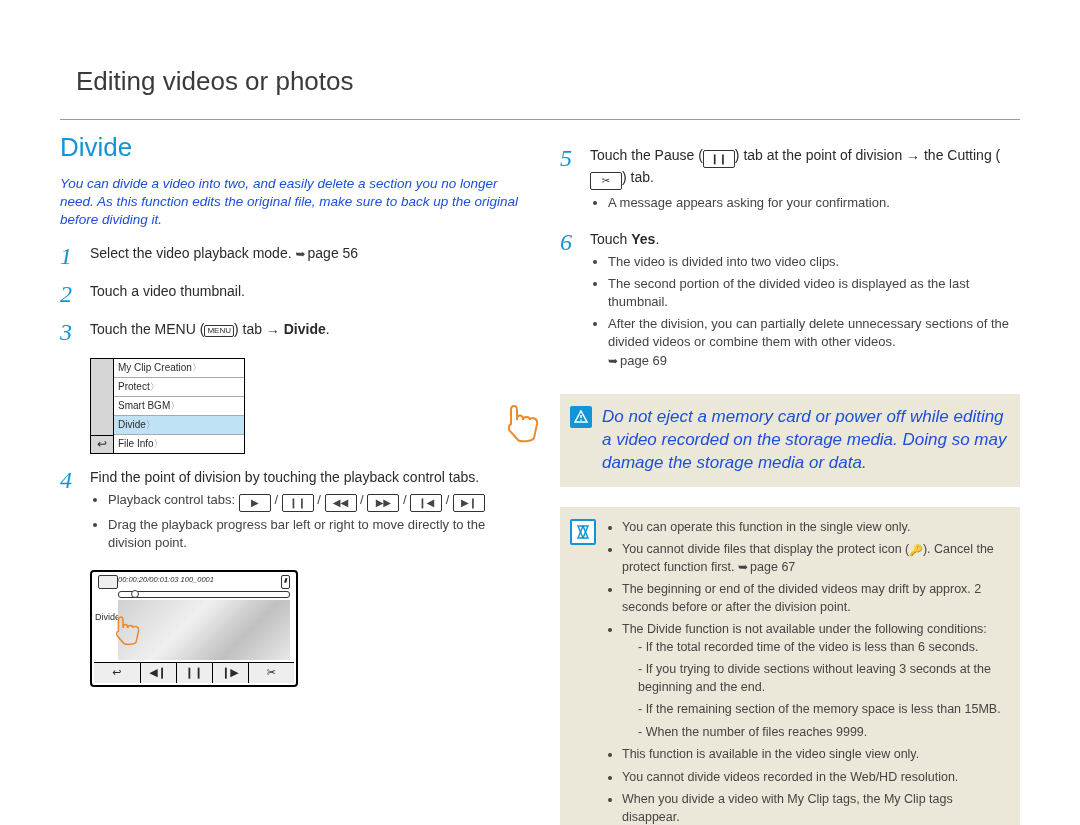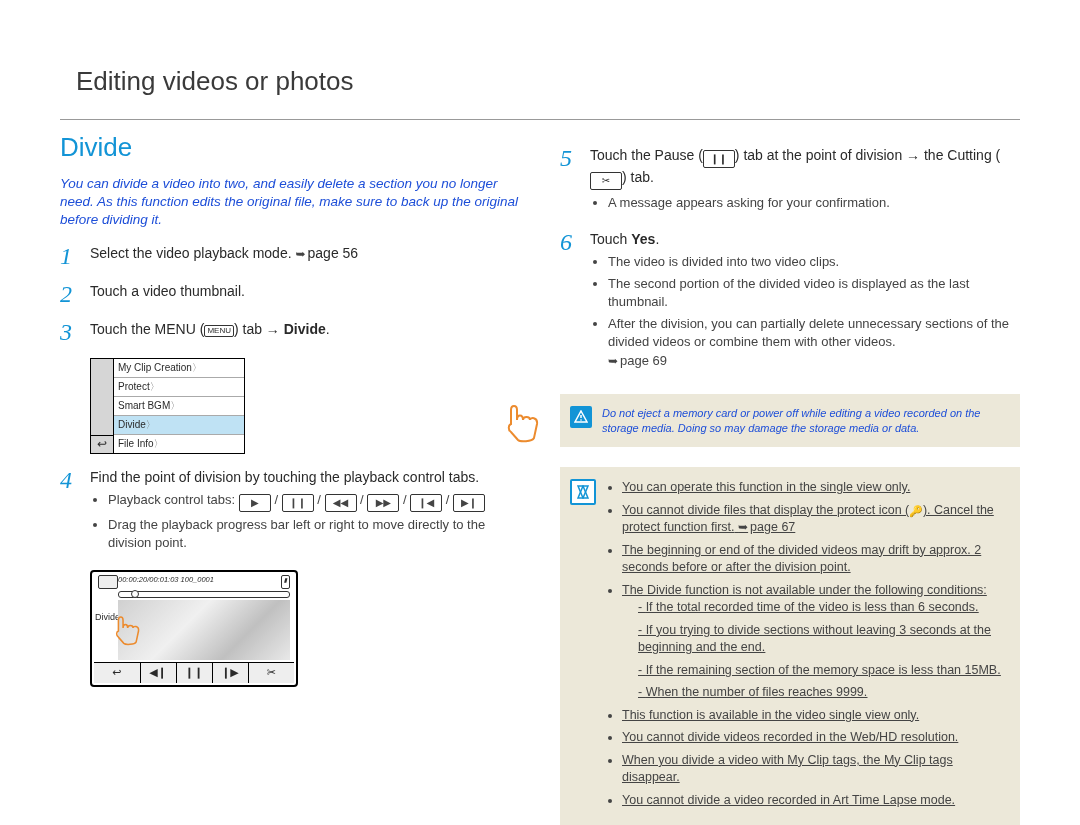--- a/index.html
+++ b/index.html
@@ -220,23 +220,23 @@
     height: 22px;
     border-radius: 2px;
     display: flex;
     align-items: center;
     justify-content: center;
     flex-shrink: 0;
     font-weight: bold;
   }
   .note-icon.warn { background: #1294d6; color: #fff; }
   .note-icon.info { border: 2px solid #1294d6; color: #1294d6; background: #fff; }
-  .note-box .body-text { margin: 0; font-size: 11px; }
+  .note-box .body-text { margin: 0; font-size: 17px; }
   .note-box ul { margin: 0; padding-left: 16px; }
-  .note-box ul li { margin-bottom: 5px; font-size: 12.5px; text-decoration: underline; }
+  .note-box ul li { margin-bottom: 5px; font-size: 12.5px; }
   .key-icon {
     display: inline-block;
     font-size: 11px;
     vertical-align: -1px;
   }
   svg.hand path { fill: none; stroke: #ec8b2e; stroke-width: 2; }
 </style>
 </head>
 <body>
 

